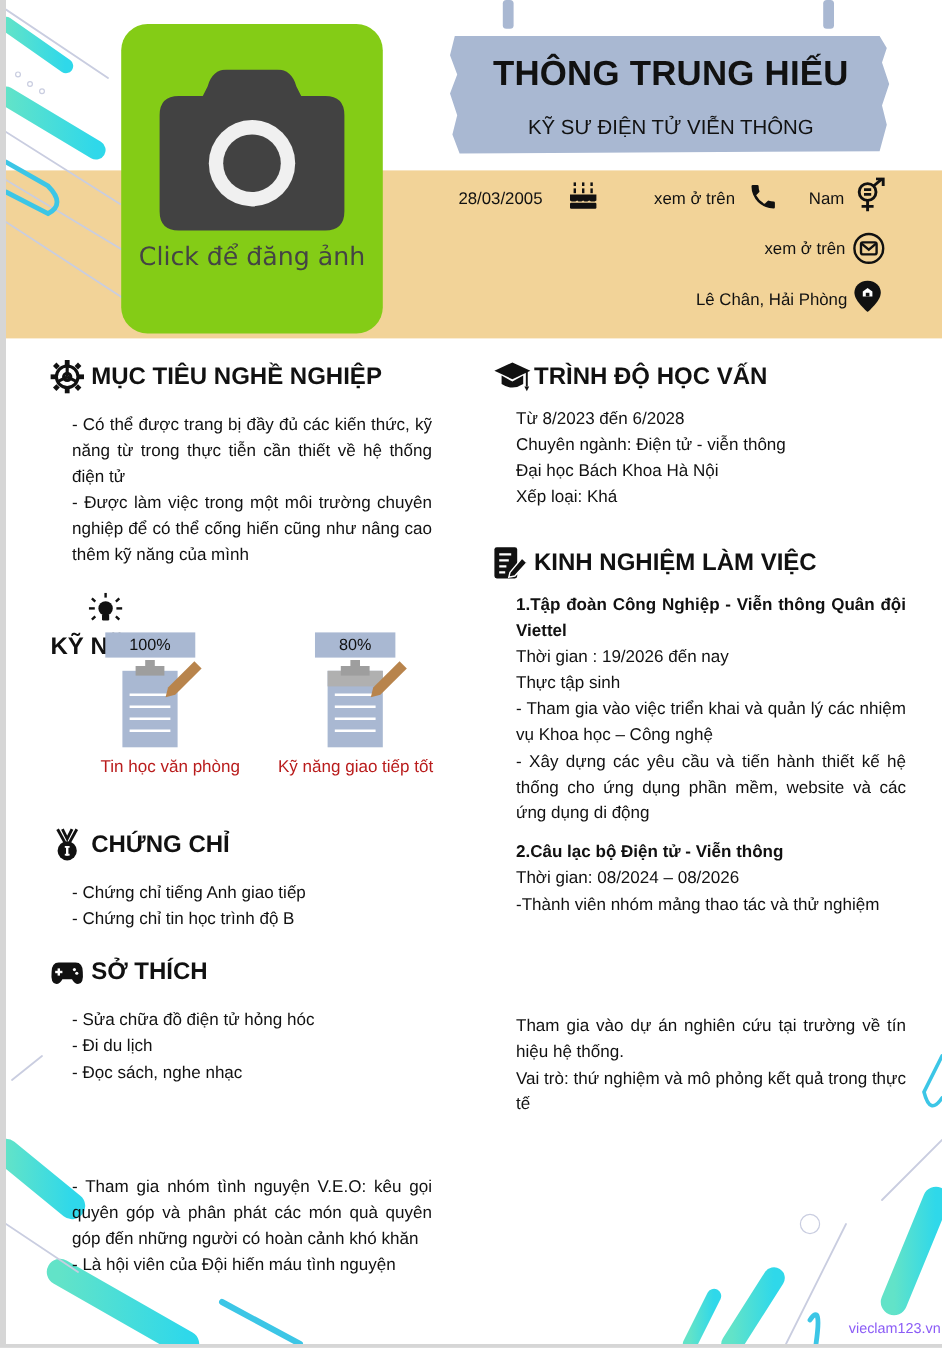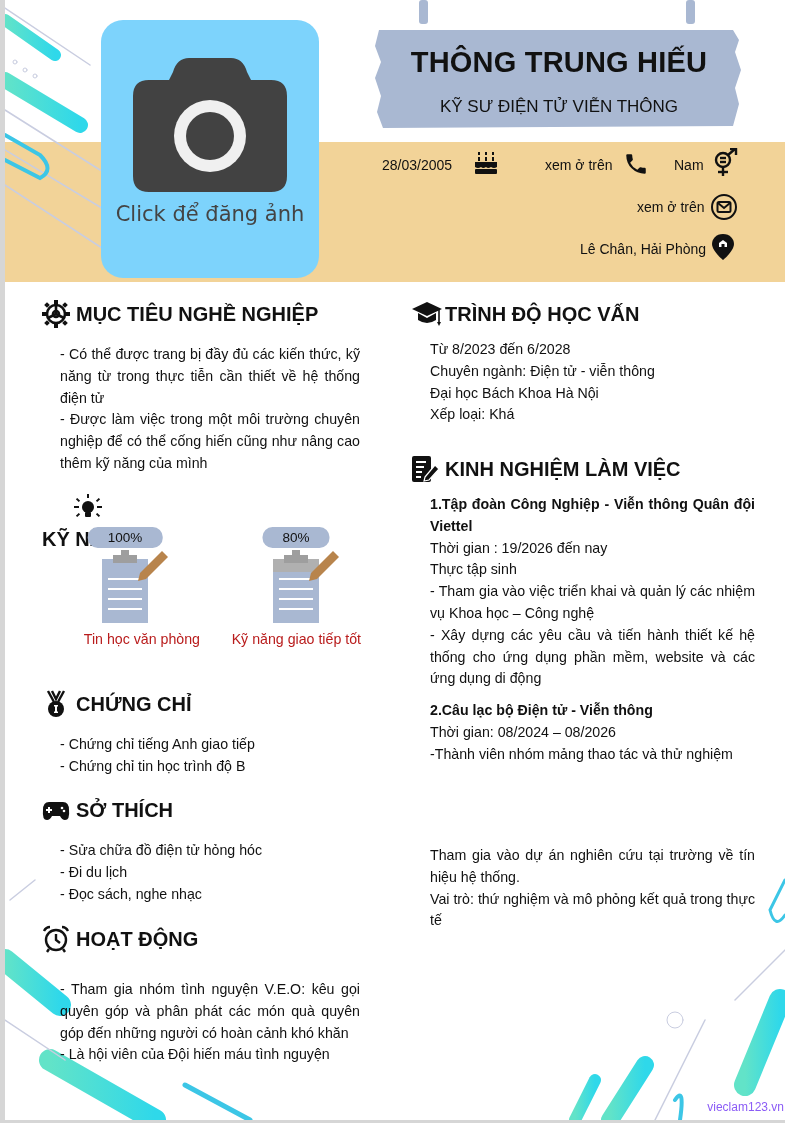--- a/index.html
+++ b/index.html
@@ -2,39 +2,39 @@
 <html><head>
 <meta charset="utf-8">
 <style>
   * { box-sizing: border-box; margin: 0; padding: 0; }
   html, body { width: 785px; height: 1123px; overflow: hidden; background: #d6d6d6; }
   body { font-family: "Liberation Sans", sans-serif; color: #1a1a1a; position: relative; }
   .page { position: absolute; left: 5px; top: 0; width: 780px; height: 1120px; background: #fff; overflow: hidden; }
   .deco { position: absolute; left: 0; top: 0; width: 780px; height: 1120px; pointer-events: none; }
   .header-band { position: absolute; left: 0; top: 142px; width: 780px; height: 140px; background: #f2d398; }
 
-  .photo { position: absolute; left: 96px; top: 20px; width: 218px; height: 258px; background: #7dd3fc; border-radius: 22px; cursor: pointer; }
+  .photo { position: absolute; left: 96px; top: 20px; width: 218px; height: 258px; background: #84cc16; border-radius: 22px; cursor: pointer; }
   .photo svg { position: absolute; left: 30px; top: 38px; }
   .photo-label { position: absolute; left: 0; width: 100%; top: 182px; text-align: center; font-family: "DejaVu Sans", sans-serif; font-size: 21px; color: #444; }
 
   .sign { position: absolute; left: 368px; top: 0; width: 370px; height: 132px; }
   .name { position: absolute; left: 370px; top: 46px; width: 368px; text-align: center; font-size: 29px; font-weight: bold; color: #111; letter-spacing: 0.2px; }
   .job { position: absolute; left: 370px; top: 97px; width: 368px; text-align: center; font-size: 17px; color: #111; }
 
   .info { position: absolute; font-size: 14px; color: #111; }
   .info-ico { position: absolute; }
 
   .section-title { position: absolute; font-size: 20px; font-weight: bold; color: #111; display: flex; align-items: center; gap: 6px; }
   .section-title .ico { width: 28px; height: 28px; display: inline-block; }
   .txt { position: absolute; font-size: 14.2px; line-height: 21.8px; color: #111; }
   .just { text-align: justify; }
   .b { font-weight: bold; }
 
   .skill { position: absolute; width: 150px; text-align: center; }
-  .skill-pct { position: absolute; left: 50%; transform: translateX(-50%); top: 0; background: #a9b8d2; border-radius: 10px; padding: 3px 20px; font-size: 13.5px; color: #111; }
+  .skill-pct { position: absolute; left: 50%; transform: translateX(-50%); top: 0; background: #a9b8d2; border-radius: 0; padding: 3px 20px; font-size: 13.5px; color: #111; }
   .skill-name { position: absolute; top: 102px; width: 150px; left: 0; text-align: right; font-size: 14.2px; line-height: 21.8px; color: #b91c1c; }
 
   .watermark { position: absolute; right: 1px; bottom: 6px; font-size: 12px; color: #8b5cf6; }
 </style>
 </head>
 <body>
 
 <div class="page">
 
   <div class="header-band"></div>
@@ -249,33 +249,20 @@
         </g>
     </svg>
     <span>SỞ THÍCH</span>
   </div>
   <div class="txt" style="left:55px;top:840px;width:300px;">
     <div>- Sửa chữa đồ điện tử hỏng hóc</div>
     <div>- Đi du lịch</div>
     <div>- Đọc sách, nghe nhạc</div>
   </div>
 
-  <div class="section-title" style="left:37px;top:925px;">
-    <svg class="ico" viewBox="0 0 28 28">
-      <g fill="none" stroke="#111" stroke-width="2.4">
-          <circle cx="14" cy="15" r="10"></circle>
-          <path d="M14 9 V15 L18 18"></path>
-          <path d="M2 6 Q4 2 8 2"></path>
-          <path d="M26 6 Q24 2 20 2"></path>
-          <line x1="7" y1="24" x2="5" y2="27"></line>
-          <line x1="21" y1="24" x2="23" y2="27"></line>
-        </g>
-    </svg>
-    <span>HOẠT ĐỘNG</span>
-  </div>
   <div class="txt just" style="left:55px;top:979px;width:300px;">
     <div>- Tham gia nhóm tình nguyện V.E.O: kêu gọi quyên góp và phân phát các món quà quyên góp đến những người có hoàn cảnh khó khăn</div>
     <div>- Là hội viên của Đội hiến máu tình nguyện</div>
   </div>
 
   <div class="section-title" style="left:406px;top:300px;gap:2px;">
     <svg class="ico" style="width:32px;" viewBox="0 0 32 28">
       <path d="M16 2 L31 9 L16 16 L1 9 Z" fill="#111"></path>
         <path d="M7 13 V20 Q16 26 25 20 V13 L16 18 Z" fill="#111"></path>
       <line x1="28" y1="10" x2="28" y2="22" stroke="#111" stroke-width="1.6"></line>

